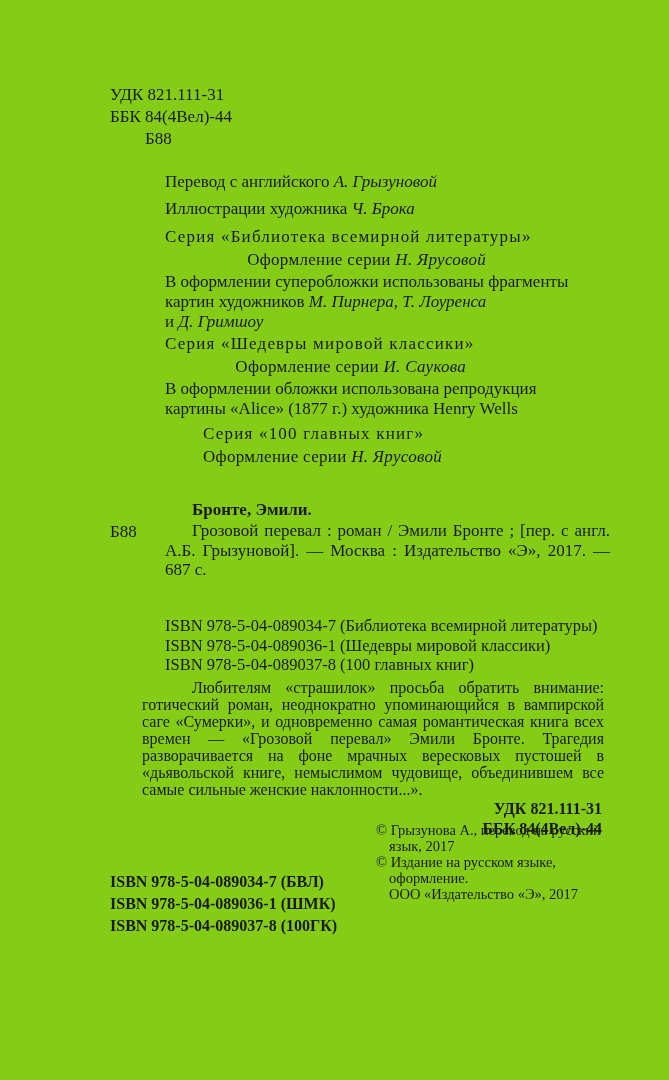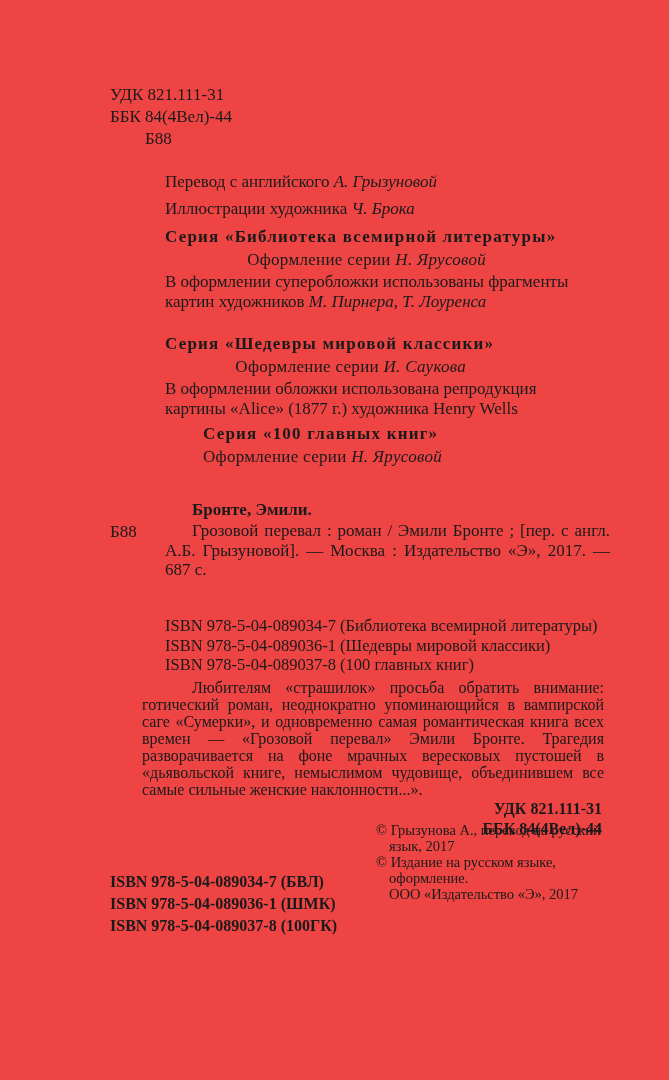--- a/index.html
+++ b/index.html
@@ -2,35 +2,35 @@
 <html lang="ru"><head>
 <meta charset="utf-8">
 <title>Imprint page</title>
 <style>
   * { margin: 0; padding: 0; box-sizing: border-box; }
   html, body { background: #ffffff; }
   .page {
     position: relative;
     width: 669px;
     height: 1080px;
-    background: #ef4444;
+    background: #84cc16;
     color: #1a1a1a;
     font-family: "Liberation Serif", "DejaVu Serif", serif;
     font-size: 17px;
     overflow: hidden;
   }
   .abs { position: absolute; }
 
   #codes-top { left: 110px; top: 84px; line-height: 22px; }
   #codes-top .sign { padding-left: 35px; }
 
   #credits { left: 165px; top: 168px; line-height: 27px; }
 
   .series { line-height: 20px; }
-  .series-title { letter-spacing: 1.2px; margin-bottom: 3px; font-weight: bold; }
+  .series-title { letter-spacing: 1.2px; margin-bottom: 3px; }
   .design-line { letter-spacing: 0.3px; margin-bottom: 2px; text-align: center; }
   #series-library  { left: 165px; top: 227px; }
   #series-classics { left: 165px; top: 334px; }
   #series-100      { left: 155px; top: 424px; margin-left: 48px; }
 
   #biblio { left: 165px; top: 499px; width: 445px; }
   #biblio .author { font-weight: bold; margin-left: 27px; line-height: 21px; margin-bottom: 1px; }
   #biblio .code-margin { position: absolute; left: -55px; top: 23px; line-height: 19.5px; }
   #biblio .description { text-indent: 27px; line-height: 19.5px; text-align: justify; }
 
@@ -85,20 +85,24 @@
     <div class="series-title">Серия «Библиотека всемирной литературы»</div>
     <div class="design-line">
       <span>Оформление серии</span>
       <i>Н. Ярусовой</i>
     </div>
     <div>В оформлении суперобложки использованы фрагменты</div>
     <div>
       <span>картин художников</span>
       <i>М. Пирнера, Т. Лоуренса</i>
     </div>
+    <div>
+      <span>и</span>
+      <i>Д. Гримшоу</i>
+    </div>
   </div>
 
   <div class="abs series" id="series-classics">
     <div class="series-title">Серия «Шедевры мировой классики»</div>
     <div class="design-line">
       <span>Оформление серии</span>
       <i>И. Саукова</i>
     </div>
     <div>В оформлении обложки использована репродукция</div>
     <div>картины «Alice» (1877 г.) художника Henry Wells</div>

